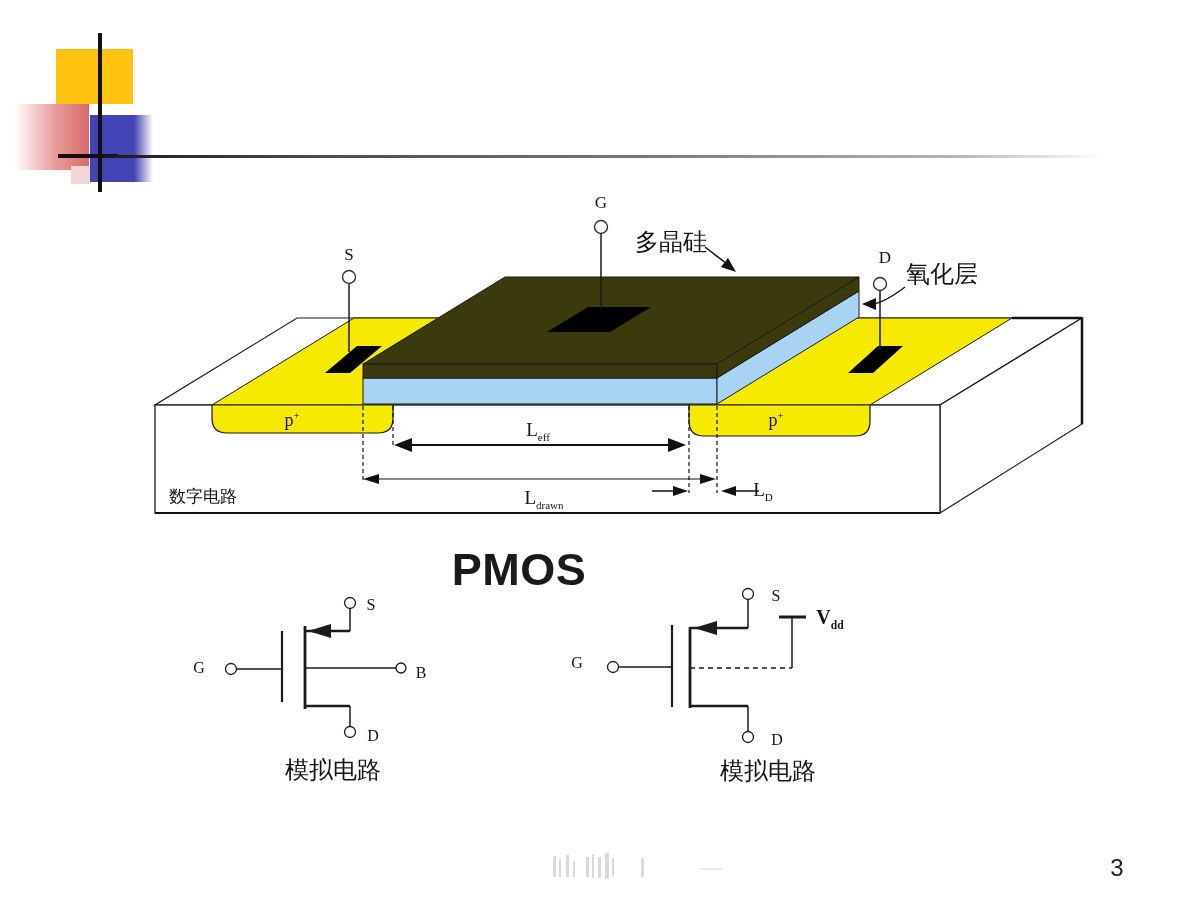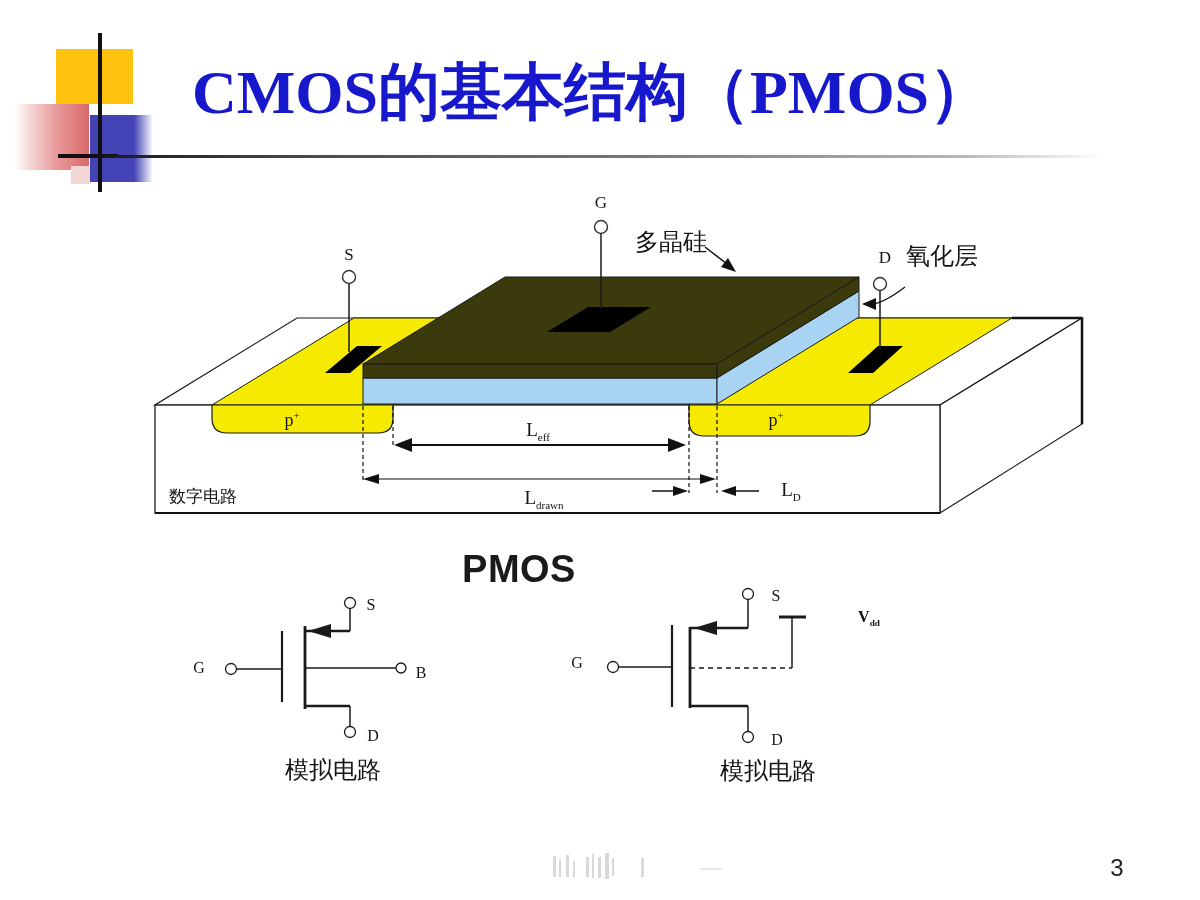--- a/index.html
+++ b/index.html
@@ -20,21 +20,21 @@
   
   #page-title{position:absolute;left:192px;top:50px;font-size:62px;font-weight:bold;
     color:#1717cb;font-family:"Liberation Serif",serif;white-space:nowrap;letter-spacing:0px;}
   
   .lbl{position:absolute;transform:translate(-50%,-50%);white-space:nowrap;color:#141414;
        font-family:"Liberation Serif",serif;font-size:17px;line-height:1;}
   .cjk{font-family:"Liberation Sans",sans-serif;font-size:24px;}
   .dim{font-size:19px;}
   .lbl sub{font-size:0.58em;line-height:0;margin-top:24px;}
   .lbl sup{font-size:0.6em;line-height:0;}
-  #pmos-heading{font-family:"Liberation Sans",sans-serif;font-size:38px;font-weight:600;
+  #pmos-heading{font-family:"Liberation Sans",sans-serif;font-size:45px;font-weight:600;
     color:#1a1a1a;letter-spacing:0.5px;}
   .caption{font-size:24px;}
   #page-number{font-family:"Liberation Sans",sans-serif;font-size:24px;color:#222;}
   
   #figure-svg{position:absolute;left:0;top:0;}
   
   .wm{position:absolute;background:rgba(120,120,120,0.28);}
 </style>
 </head>
 <body>
@@ -42,21 +42,20 @@
 <div id="slide">
 
   <div class="deco" id="deco-red"></div>
   <div class="deco" id="deco-yellow"></div>
   <div class="deco" id="deco-pink"></div>
   <div class="deco" id="deco-blue"></div>
   <div class="deco" id="deco-vline"></div>
   <div class="deco" id="deco-hline-left"></div>
   <div class="deco" id="title-rule"></div>
 
-  <div id="page-title">CMOS的基本结构（PMOS）</div>
 
   <svg id="figure-svg" width="1200" height="900" viewBox="0 0 1200 900">
 
     <g stroke="#1a1a1a">
       <polygon points="155,405 940,405 1082,318 297,318" fill="#ffffff" stroke-width="1.2"></polygon>
       <polygon points="940,405 1082,318 1082,424 940,513" fill="#ffffff" stroke-width="1.2"></polygon>
       <rect x="155" y="405" width="785" height="108" fill="#ffffff" stroke-width="1.3"></rect>
     </g>
 
     <polygon points="212,405 393,405 535,318 354,318" stroke="#1a1a1a" stroke-width="1" fill="#f6eb00"></polygon>
@@ -147,51 +146,51 @@
       <line x1="748" y1="706" x2="748" y2="732" stroke-width="1.5"></line>
       <circle cx="748" cy="737" r="5.5" fill="#fff" stroke-width="1.3"></circle>
     </g>
   </svg>
 
   <div class="lbl" style="left:601px;top:202px">G</div>
   <div class="lbl" style="left:349px;top:254px">S</div>
   <div class="lbl" style="left:885px;top:257px">D</div>
 
   <div class="lbl cjk" style="left:671px;top:242px">多晶硅</div>
-  <div class="lbl cjk" style="left:942px;top:256px">氧化层</div>
+  <div class="lbl cjk" style="left:942px;top:274px">氧化层</div>
   <div class="lbl cjk" style="left:203px;top:496px;font-size:17px">数字电路</div>
 
   <div class="lbl" style="left:292px;top:420px;font-size:18px">
     <span>p</span><sup>+</sup>
   </div>
   <div class="lbl" style="left:776px;top:420px;font-size:18px">
     <span>p</span><sup>+</sup>
   </div>
 
   <div class="lbl dim" style="left:538px;top:429px">
     <span>L</span><sub>eff</sub>
   </div>
   <div class="lbl dim" style="left:544px;top:497px">
     <span>L</span><sub>drawn</sub>
   </div>
-  <div class="lbl dim" style="left:791px;top:489px">
+  <div class="lbl dim" style="left:763px;top:489px">
     <span>L</span><sub>D</sub>
   </div>
 
   <div class="lbl" id="pmos-heading" style="left:519px;top:569px">PMOS</div>
 
   <div class="lbl" style="left:199px;top:668px;font-size:16px">G</div>
   <div class="lbl" style="left:371px;top:605px;font-size:16px">S</div>
   <div class="lbl" style="left:421px;top:673px;font-size:16px">B</div>
   <div class="lbl" style="left:373px;top:736px;font-size:16px">D</div>
   <div class="lbl cjk caption" style="left:333px;top:770px">模拟电路</div>
 
   <div class="lbl" style="left:577px;top:663px;font-size:16px">G</div>
   <div class="lbl" style="left:776px;top:596px;font-size:16px">S</div>
-  <div class="lbl" style="left:869px;top:617px;font-size:16px;font-weight:bold">
+  <div class="lbl" style="left:830px;top:617px;font-size:20px;font-weight:bold">
     <span>V</span><sub>dd</sub>
   </div>
   <div class="lbl" style="left:777px;top:740px;font-size:16px">D</div>
   <div class="lbl cjk caption" style="left:768px;top:771px">模拟电路</div>
 
   <div>
     <div class="wm" style="left:553px;top:856px;width:3px;height:21px"></div>
     <div class="wm" style="left:559px;top:859px;width:2px;height:18px"></div>
     <div class="wm" style="left:566px;top:855px;width:3px;height:22px"></div>
     <div class="wm" style="left:573px;top:861px;width:2px;height:16px"></div>

